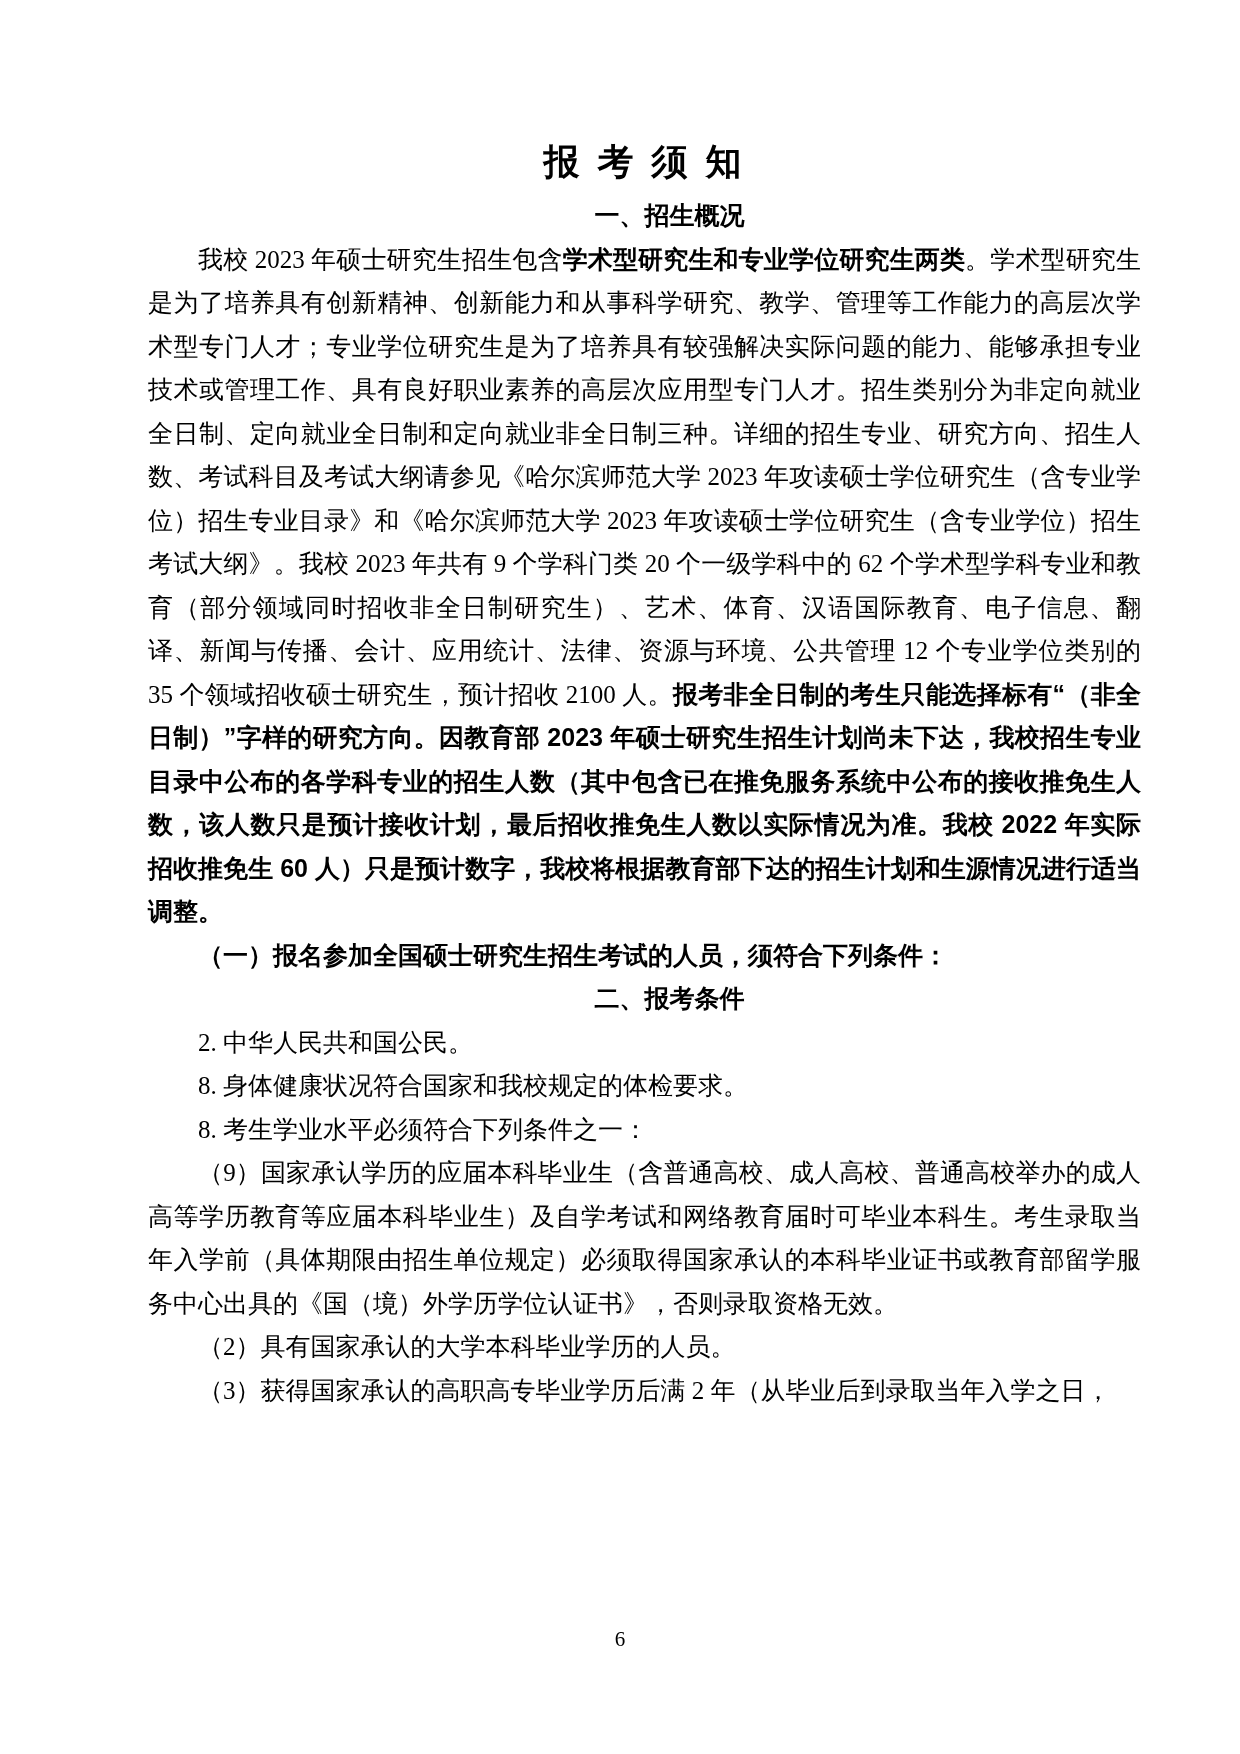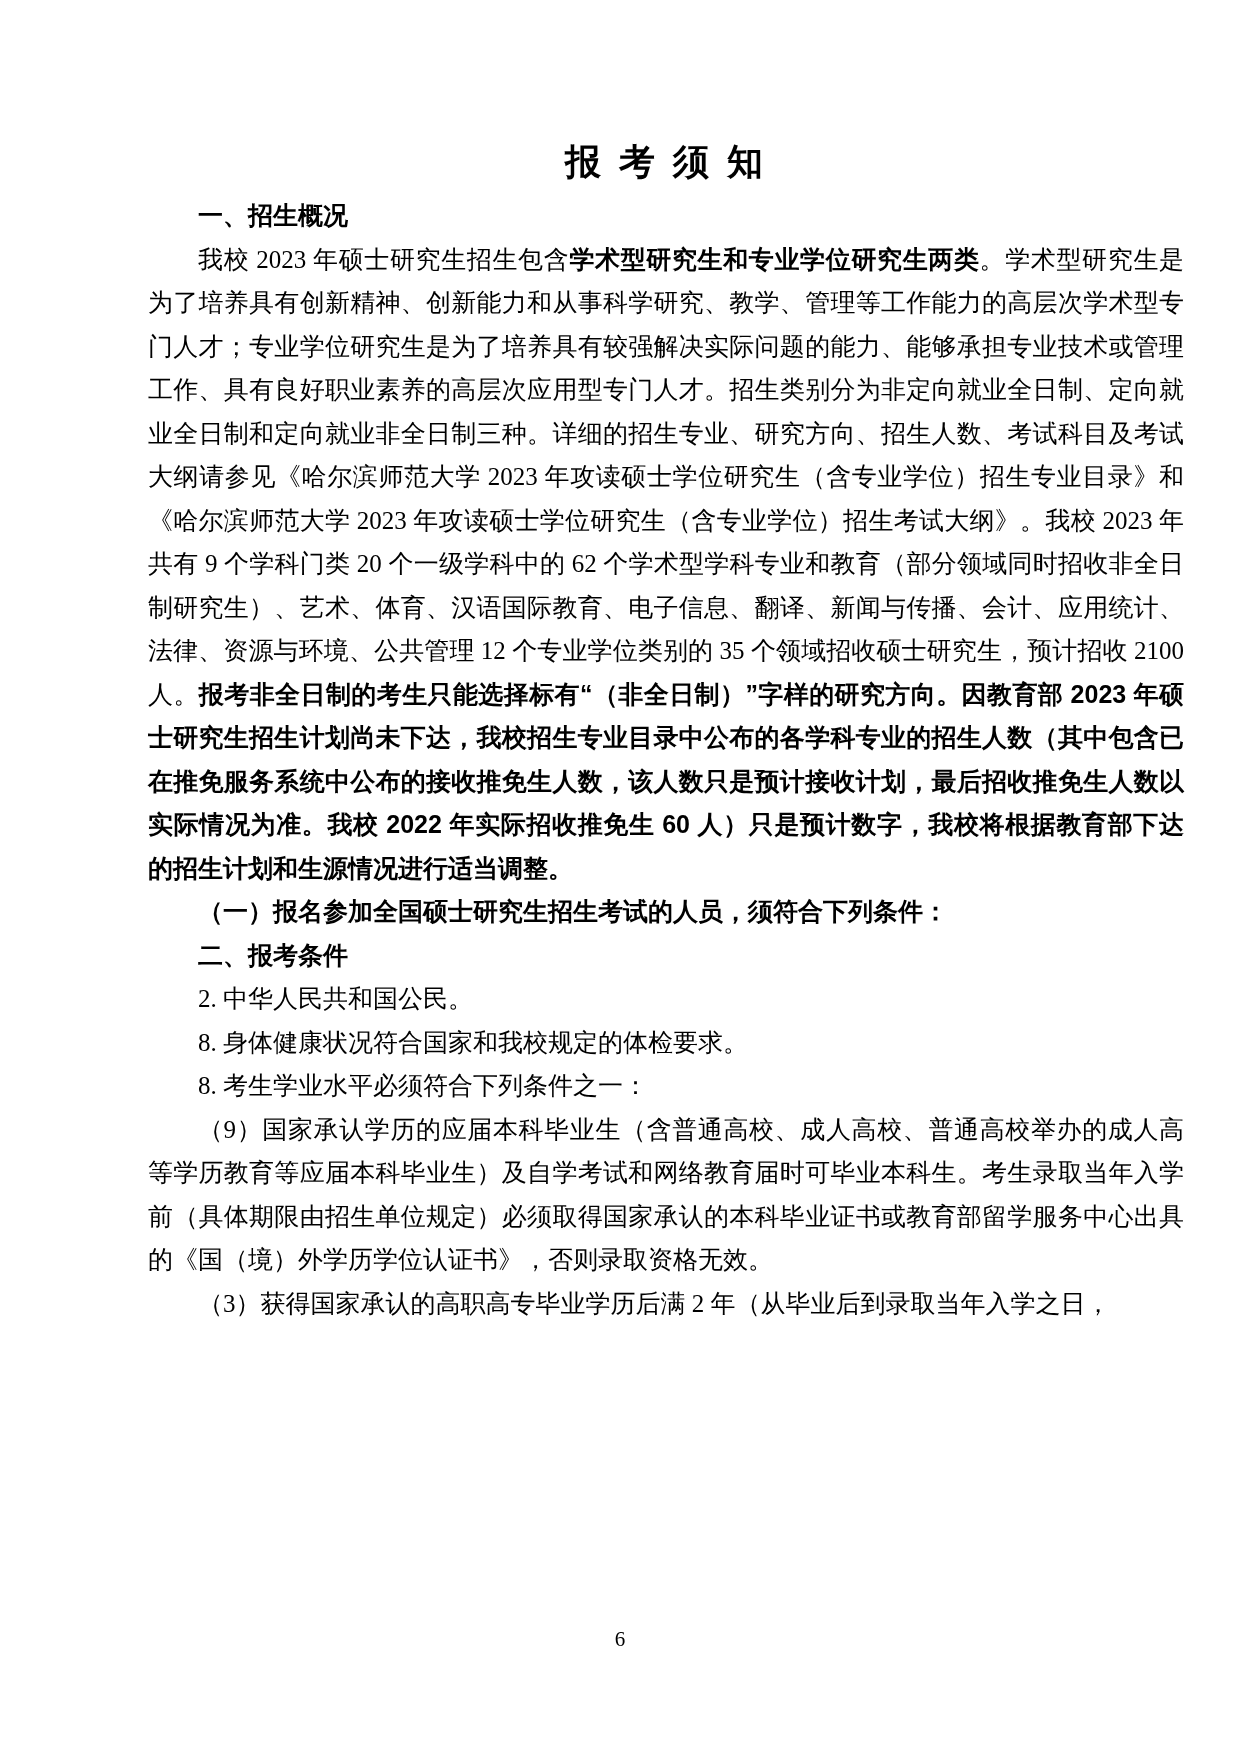--- a/index.html
+++ b/index.html
@@ -8,21 +8,21 @@
     background: #ffffff;
   }
   .page {
     position: relative;
     width: 1240px;
     height: 1754px;
     margin: 0 auto;
     background: #ffffff;
     color: #000000;
     box-sizing: border-box;
-    padding: 138px 56px 0 148px;
+    padding: 138px 99px 0 148px;
     font-family: "Liberation Serif", "DejaVu Serif", serif;
     overflow: hidden;
   }
   .doc-title {
     margin: 0 0 8px 0;
     text-align: center;
     font-family: "Liberation Sans", "DejaVu Sans", sans-serif;
     font-weight: 700;
     font-size: 36px;
     line-height: 48px;
@@ -32,21 +32,21 @@
   .block {
     margin: 0;
     font-size: 25px;
     line-height: 43.5px;
     text-align: justify;
     text-indent: 2em;
   }
   .block.heading {
     font-family: "Liberation Sans", "DejaVu Sans", sans-serif;
     font-weight: 700;
-    text-align: left;
+    text-align: center;
   }
   .run-bold {
     font-weight: 700;
     font-family: "Liberation Sans", "DejaVu Sans", sans-serif;
   }
   .page-num {
     position: absolute;
     left: 0;
     right: 0;
     bottom: 104px;
@@ -64,17 +64,18 @@
 
   <div id="doc-body">
       <p class="block heading">一、招生概况</p>
       <p class="block"><span class="run-normal">我校 2023 年硕士研究生招生包含</span><span class="run-bold">学术型研究生和专业学位研究生两类</span><span class="run-normal">。学术型研究生是为了培养具有创新精神、创新能力和从事科学研究、教学、管理等工作能力的高层次学术型专门人才；专业学位研究生是为了培养具有较强解决实际问题的能力、能够承担专业技术或管理工作、具有良好职业素养的高层次应用型专门人才。招生类别分为非定向就业全日制、定向就业全日制和定向就业非全日制三种。详细的招生专业、研究方向、招生人数、考试科目及考试大纲请参见《哈尔滨师范大学 2023 年攻读硕士学位研究生（含专业学位）招生专业目录》和《哈尔滨师范大学 2023 年攻读硕士学位研究生（含专业学位）招生考试大纲》。我校 2023 年共有 9 个学科门类 20 个一级学科中的 62 个学术型学科专业和教育（部分领域同时招收非全日制研究生）、艺术、体育、汉语国际教育、电子信息、翻译、新闻与传播、会计、应用统计、法律、资源与环境、公共管理 12 个专业学位类别的 35 个领域招收硕士研究生，预计招收 2100 人。</span><span class="run-bold">报考非全日制的考生只能选择标有“（非全日制）”字样的研究方向。因教育部 2023 年硕士研究生招生计划尚未下达，我校招生专业目录中公布的各学科专业的招生人数（其中包含已在推免服务系统中公布的接收推免生人数，该人数只是预计接收计划，最后招收推免生人数以实际情况为准。我校 2022 年实际招收推免生 60 人）只是预计数字，我校将根据教育部下达的招生计划和生源情况进行适当调整。</span></p>
       <p class="block"><span class="run-bold">（一）报名参加全国硕士研究生招生考试的人员，须符合下列条件：</span></p>
       <p class="block heading">二、报考条件</p>
       <p class="block"><span class="run-normal">2. 中华人民共和国公民。</span></p>
       <p class="block"><span class="run-normal">8. 身体健康状况符合国家和我校规定的体检要求。</span></p>
       <p class="block"><span class="run-normal">8. 考生学业水平必须符合下列条件之一：</span></p>
       <p class="block"><span class="run-normal">（9）国家承认学历的应届本科毕业生（含普通高校、成人高校、普通高校举办的成人高等学历教育等应届本科毕业生）及自学考试和网络教育届时可毕业本科生。考生录取当年入学前（具体期限由招生单位规定）必须取得国家承认的本科毕业证书或教育部留学服务中心出具的《国（境）外学历学位认证书》，否则录取资格无效。</span></p>
+      <p class="block"><span class="run-normal">（2）具有国家承认的大学本科毕业学历的人员。</span></p>
       <p class="block"><span class="run-normal">（3）获得国家承认的高职高专毕业学历后满 2 年（从毕业后到录取当年入学之日，</span></p>
     </div>
 
   <div class="page-num">6</div>
 </div>
 
 </body></html>

